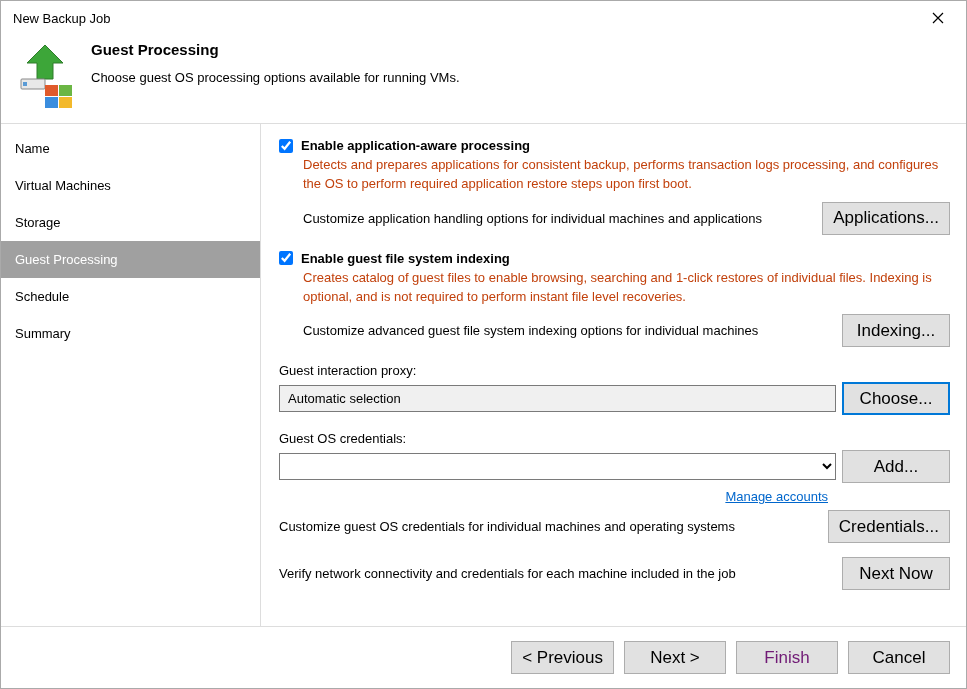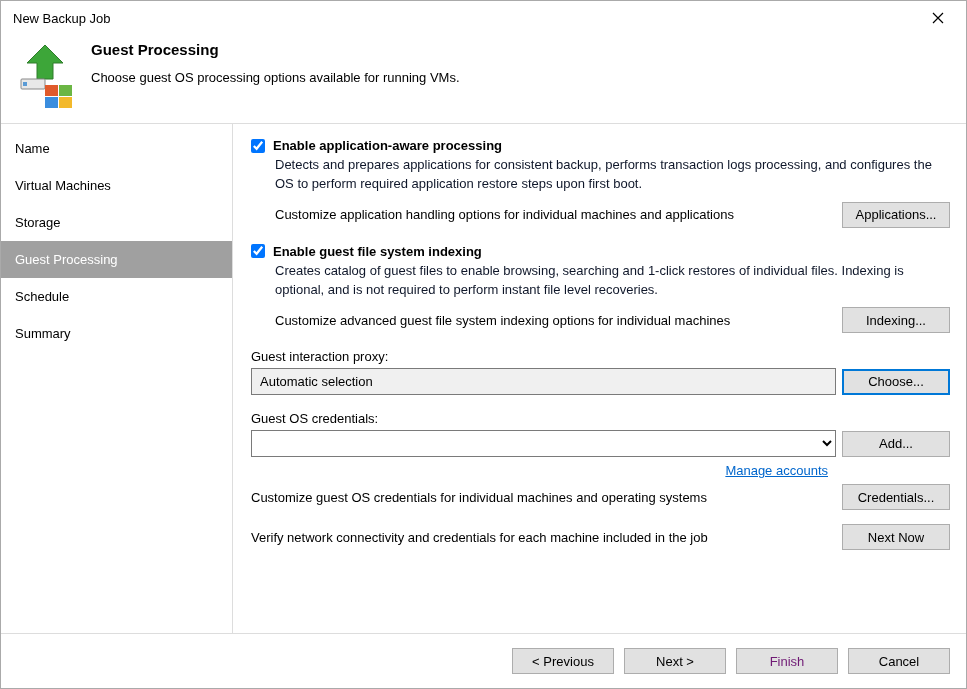--- a/index.html
+++ b/index.html
@@ -58,21 +58,21 @@
   font-size: 13px;
   color: #000;
   margin-top: 12px;
 }
 .body {
   flex: 1;
   display: flex;
   border-top: 1px solid #ddd;
 }
 .sidebar {
-  width: 232px;
+  width: 260px;
   border-right: 1px solid #ddd;
   background: #fff;
   padding-top: 6px;
 }
 .sidebar-item {
   padding: 11px 14px;
   cursor: pointer;
   font-size: 13px;
 }
 .sidebar-item.selected {
@@ -101,42 +101,42 @@
   height: 14px;
 }
 .checkbox-row label {
   font-weight: bold;
   font-size: 13px;
 }
 .desc {
   margin-left: 24px;
   font-size: 13px;
   line-height: 1.45;
-  color: #0f172a;
+  color: #c2410c;
   margin-bottom: 8px;
 }
 .row-action {
   margin-left: 24px;
   display: flex;
   align-items: center;
   justify-content: space-between;
   gap: 10px;
   margin-bottom: 6px;
 }
 .row-action .text {
   flex: 1;
   font-size: 13px;
 }
 .btn {
   min-width: 108px;
-  height: 26px;
+  height: 33px;
   border: 1px solid #adadad;
   background: #e1e1e1;
   cursor: pointer;
-  font-size: 13px;
+  font-size: 17px;
   padding: 0 10px;
   font-family: inherit;
 }
 .btn:disabled {
   color: #701a75;
   cursor: default;
 }
 .btn.focused {
   border: 2px solid #0078d7;
   padding: 0 9px;

